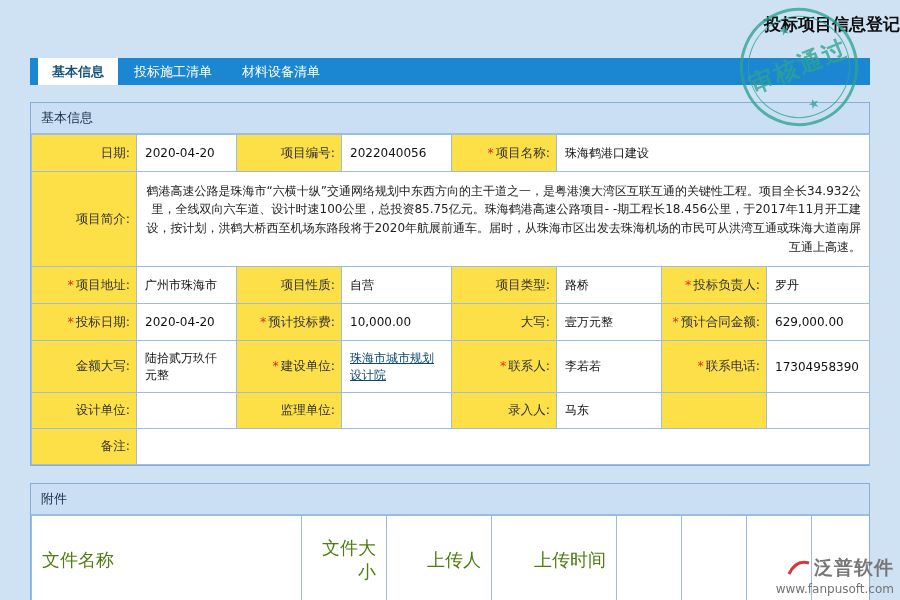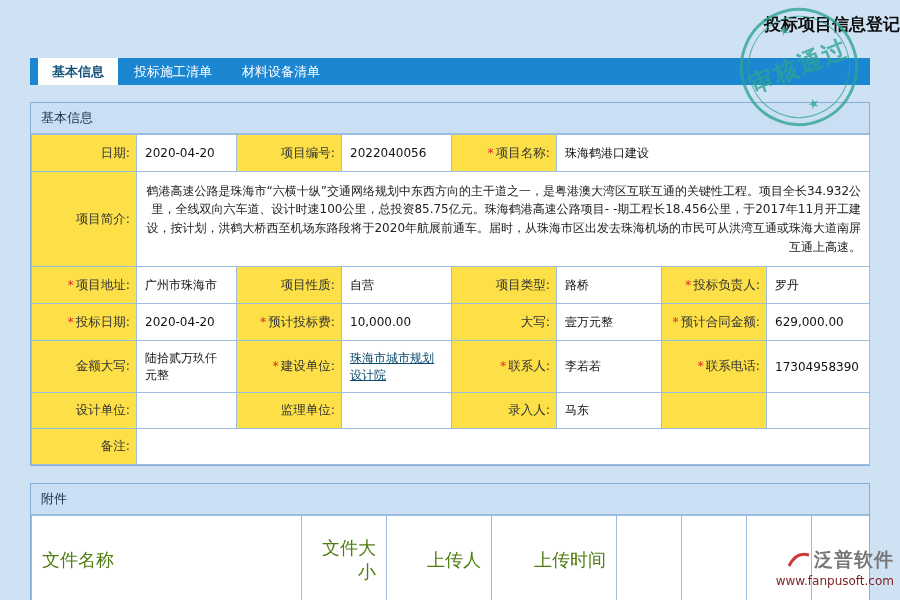--- a/index.html
+++ b/index.html
@@ -46,24 +46,24 @@
   
   .stamp { position:absolute; top:8px; right:42px; width:118px; height:118px; transform:rotate(-22deg); opacity:0.78; pointer-events:none; z-index:10; }
   .stamp .outer { position:absolute; inset:0; border:3px solid #2ea392; border-radius:50%; }
   .stamp .inner { position:absolute; inset:8px; border:1px solid #2ea392; border-radius:50%; }
   .stamp .stamp-text { position:absolute; top:50%; left:0; right:0; transform:translateY(-52%); text-align:center; color:#2ea392; font-size:24px; font-weight:bold; letter-spacing:2px; }
   .stamp .star { position:absolute; color:#2ea392; font-size:13px; }
   .stamp .star.top { top:12px; left:50%; transform:translateX(-50%); }
   .stamp .star.bottom { bottom:12px; left:50%; transform:translateX(-50%); }
 
   
-  .logo { position:absolute; right:6px; bottom:12px; text-align:right; z-index:5; cursor:pointer; }
+  .logo { position:absolute; right:6px; bottom:4px; text-align:right; z-index:5; cursor:pointer; }
   .logo-top { display:flex; align-items:center; justify-content:flex-end; gap:3px; }
   .logo-text { font-size:19px; font-weight:bold; color:#777777; letter-spacing:1px; }
-  .logo-url { font-size:12px; color:#7f1d1d; margin-top:1px; }
+  .logo-url { font-size:12px; color:#737373; margin-top:1px; }
 </style>
 </head>
 <body>
 
 <div class="page-title">投标项目信息登记</div>
 
 <div class="stamp">
   <div class="outer"></div>
   <div class="inner"></div>
   <span class="star top">★</span>

